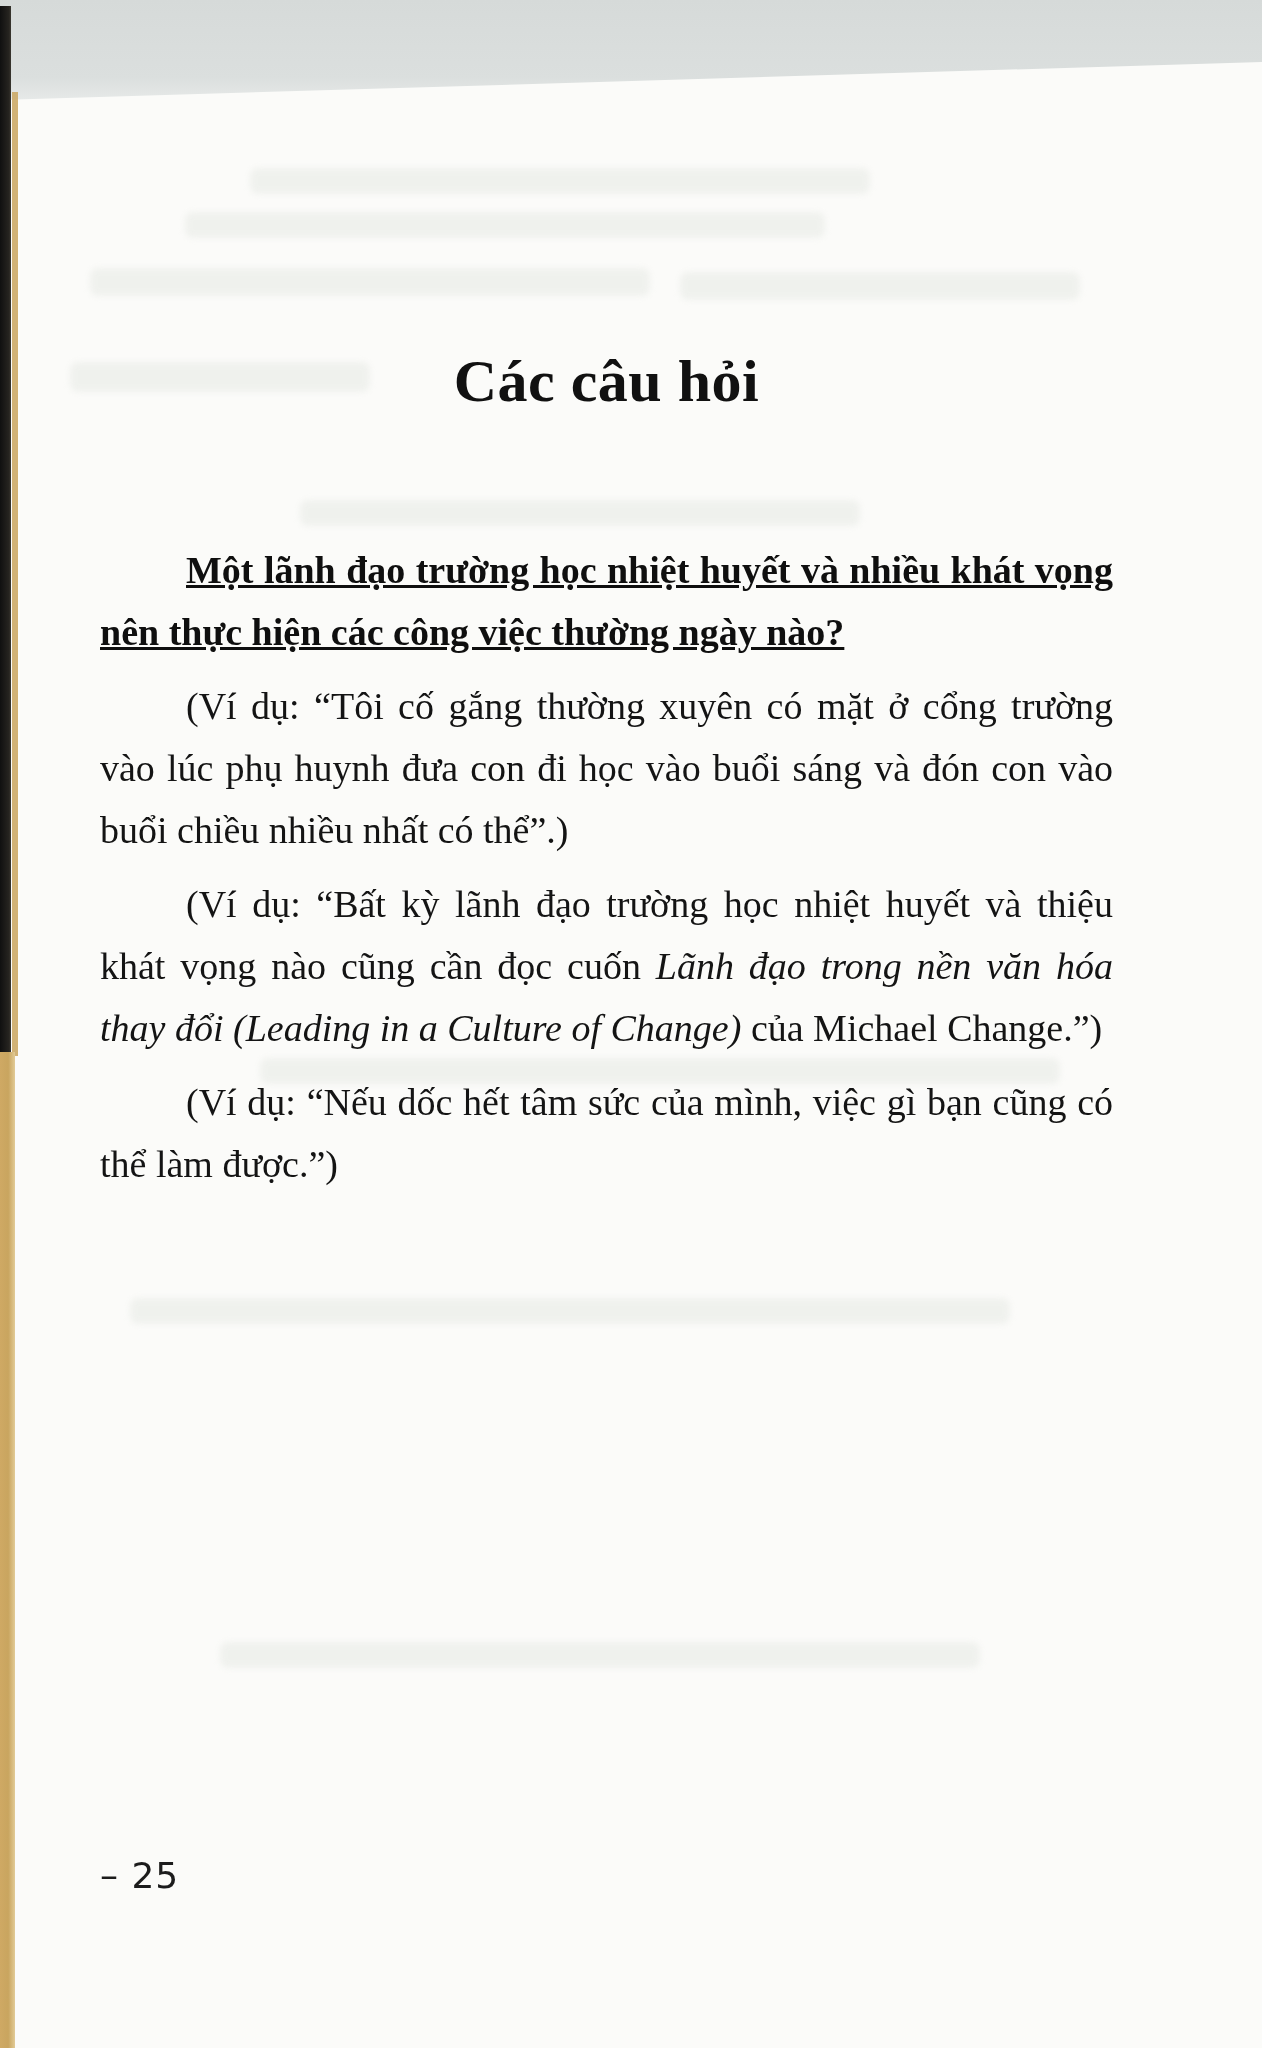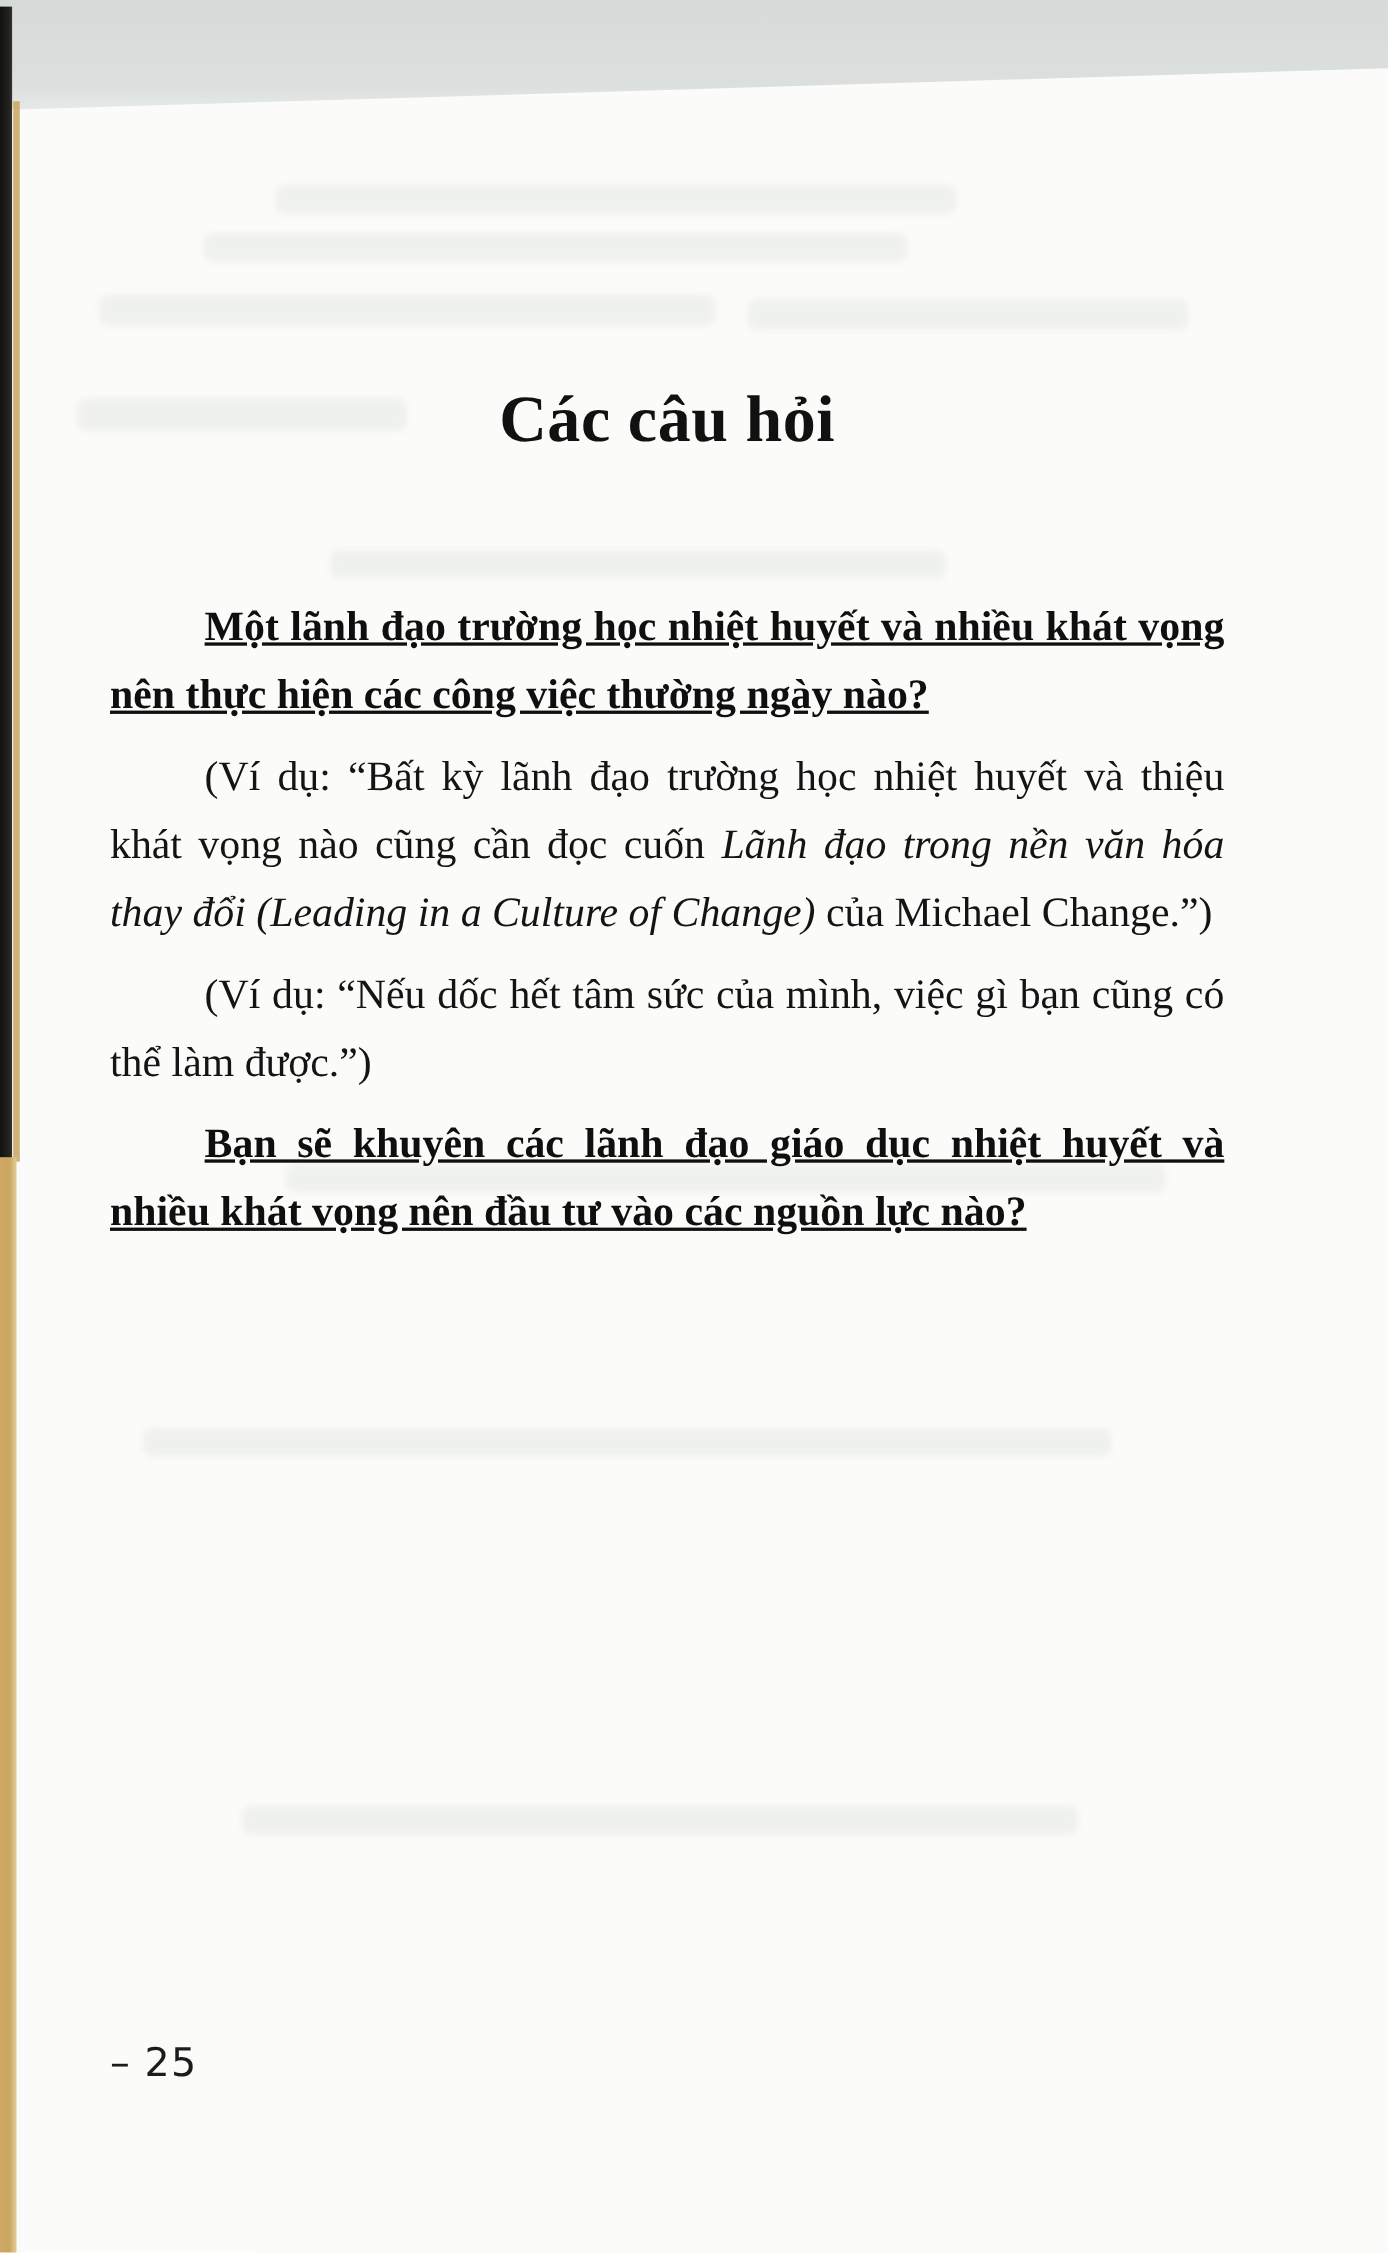--- a/index.html
+++ b/index.html
@@ -96,21 +96,21 @@
   <div class="ghost" style="left:300px; top:500px; width:560px; height:26px;"></div>
   <div class="ghost" style="left:260px; top:1058px; width:800px; height:26px;"></div>
   <div class="ghost" style="left:130px; top:1298px; width:880px; height:26px;"></div>
   <div class="ghost" style="left:220px; top:1642px; width:760px; height:26px;"></div>
 
   <div class="content">
     <h1 class="doc-title">Các câu hỏi</h1>
 
     <div>
         <p class="para bold"><span>Một lãnh đạo trường học nhiệt huyết và nhiều khát vọng nên thực hiện các công việc thường ngày nào?</span></p>
+        <p class="para regular"><span>(Ví dụ: “Tôi cố gắng thường xuyên có mặt ở cổng trường vào lúc phụ huynh đưa con đi học vào buổi sáng và đón con vào buổi chiều nhiều nhất có thể”.)</span></p>
         <p class="para regular"><span>(Ví dụ: “Bất kỳ lãnh đạo trường học nhiệt huyết và thiệu khát vọng nào cũng cần đọc cuốn </span><span class="italic">Lãnh đạo trong nền văn hóa thay đổi (Leading in a Culture of Change)</span><span> của Michael Change.”)</span></p>
         <p class="para regular"><span>(Ví dụ: “Nếu dốc hết tâm sức của mình, việc gì bạn cũng có thể làm được.”)</span></p>
-        <p class="para bold"><span>Bạn sẽ khuyên các lãnh đạo giáo dục nhiệt huyết và nhiều khát vọng nên đầu tư vào các nguồn lực nào?</span></p>
       </div>
   </div>
 
   <div class="page-number">– 25</div>
 
 </div>
 
 </body></html>

